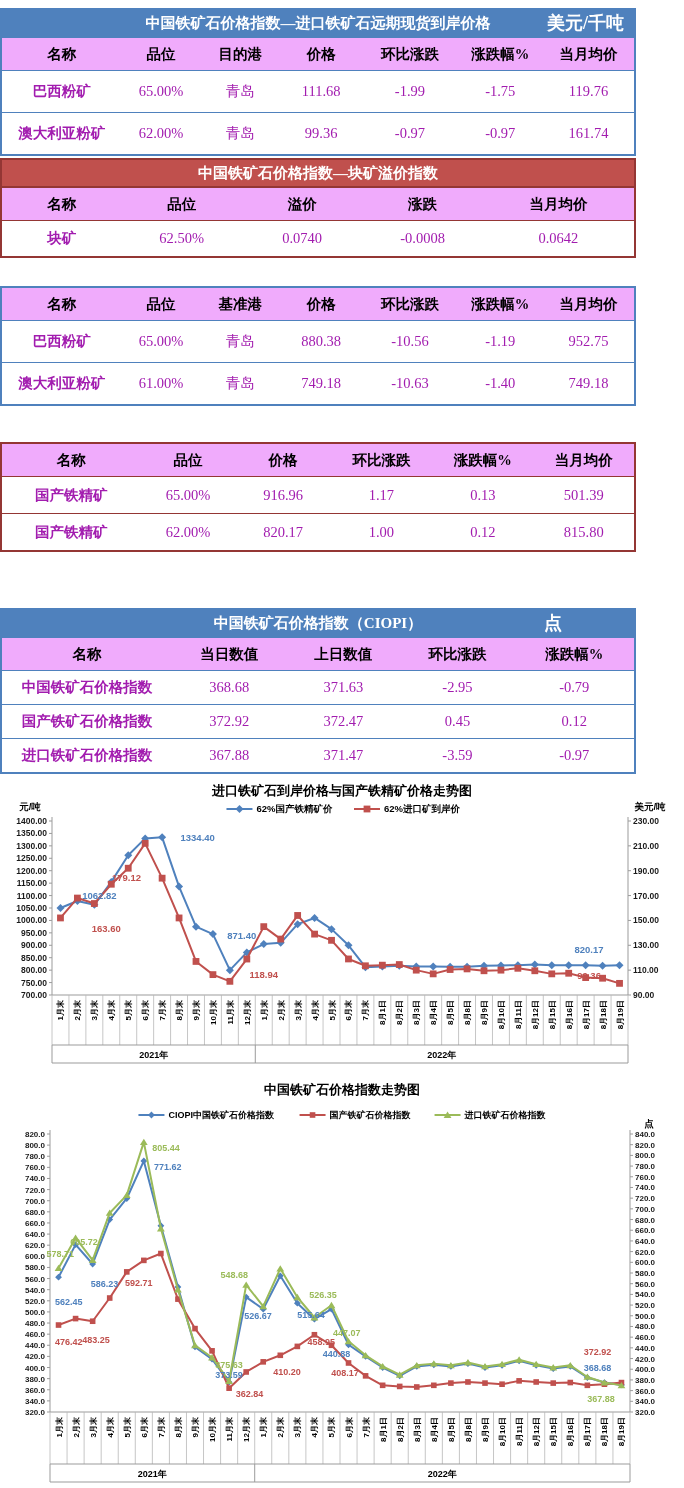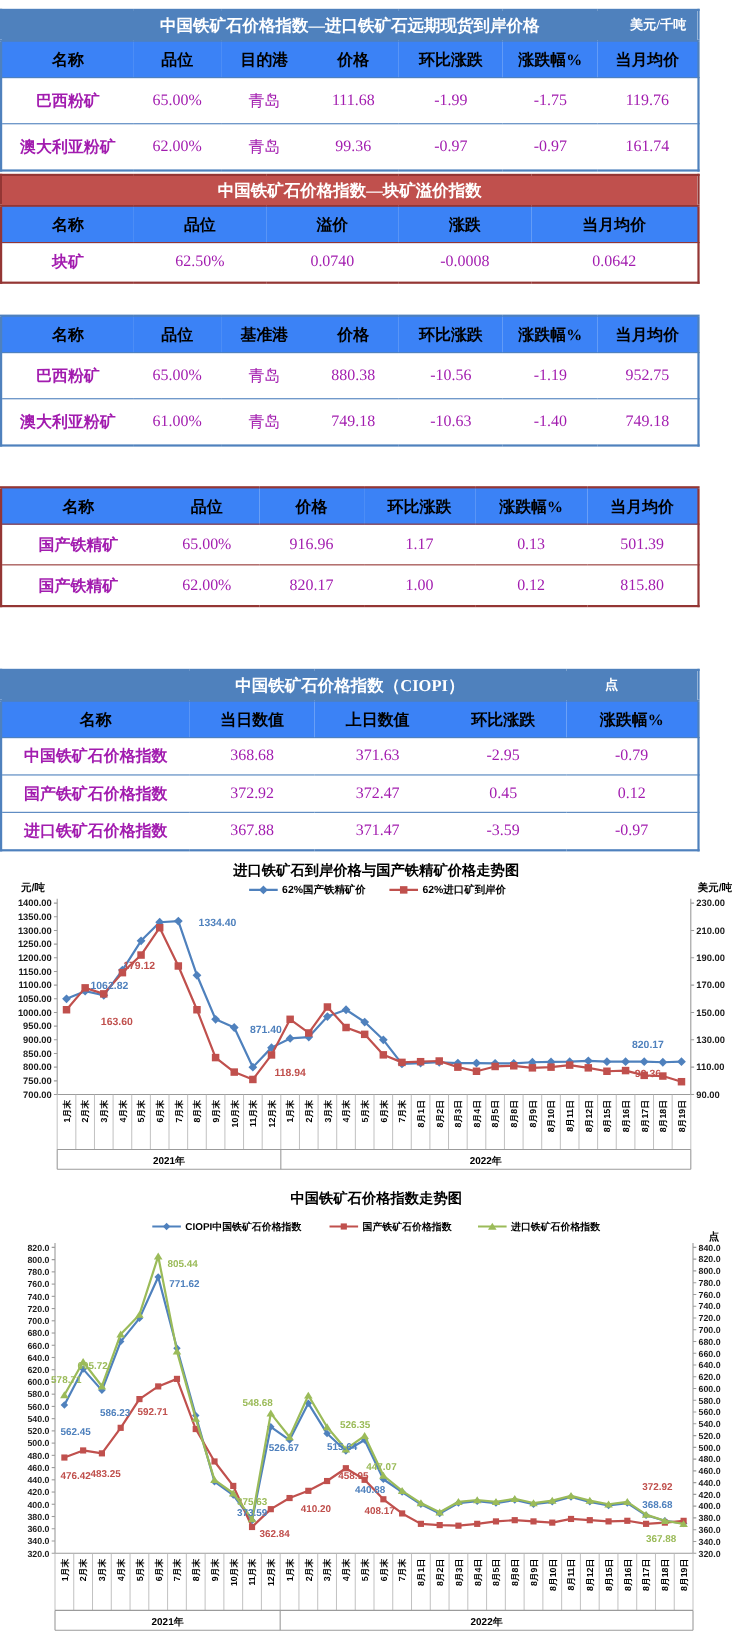--- a/index.html
+++ b/index.html
@@ -5,23 +5,23 @@
   html,body{margin:0;padding:0;background:#fff;}
   .page{position:relative;width:684px;height:1488px;background:#fff;overflow:hidden;
         font-family:"Liberation Serif","DejaVu Serif",serif;}
   table.tbl{position:absolute;left:0;width:636px;border-collapse:collapse;table-layout:fixed;}
   .theme-blue{--bc:#4f81bd;--hb:#4f81bd;}
   .theme-red{--bc:#943634;--hb:#c0504d;}
   table.tbl{border:2px solid var(--bc);}
   .bar td{background:var(--hb);color:#fff;font-weight:bold;font-size:15px;height:26px;
           position:relative;text-align:center;padding:0;}
   .bar-title{display:inline-block;}
-  .bar-unit{position:absolute;right:10px;top:50%;transform:translateY(-50%);font-size:12px;}
+  .bar-unit{position:absolute;right:10px;top:50%;transform:translateY(-50%);font-size:18px;}
   .bar-unit.inset{right:72px;}
-  tr.hd th{height:32px;font-size:14.5px;font-weight:bold;color:#000;background:#3b82f6;
+  tr.hd th{height:32px;font-size:14.5px;font-weight:bold;color:#000;background:#f0abfc;
            border-top:2px solid var(--bc);text-align:center;padding:0;}
   tr.dr td{height:41px;font-size:14.5px;color:#a21caf;border-top:1.5px solid var(--bc);
            text-align:center;padding:0;}
   tr.dr td.nm{font-weight:bold;}
   .t2 tr.dr td{height:35px;}
   .t4 tr.dr td{height:36px;}
   .t5 tr.dr td{height:33px;}
   svg.chart{position:absolute;left:0;}
   svg text{font-family:"Liberation Sans","DejaVu Sans",sans-serif;}
 </style>

